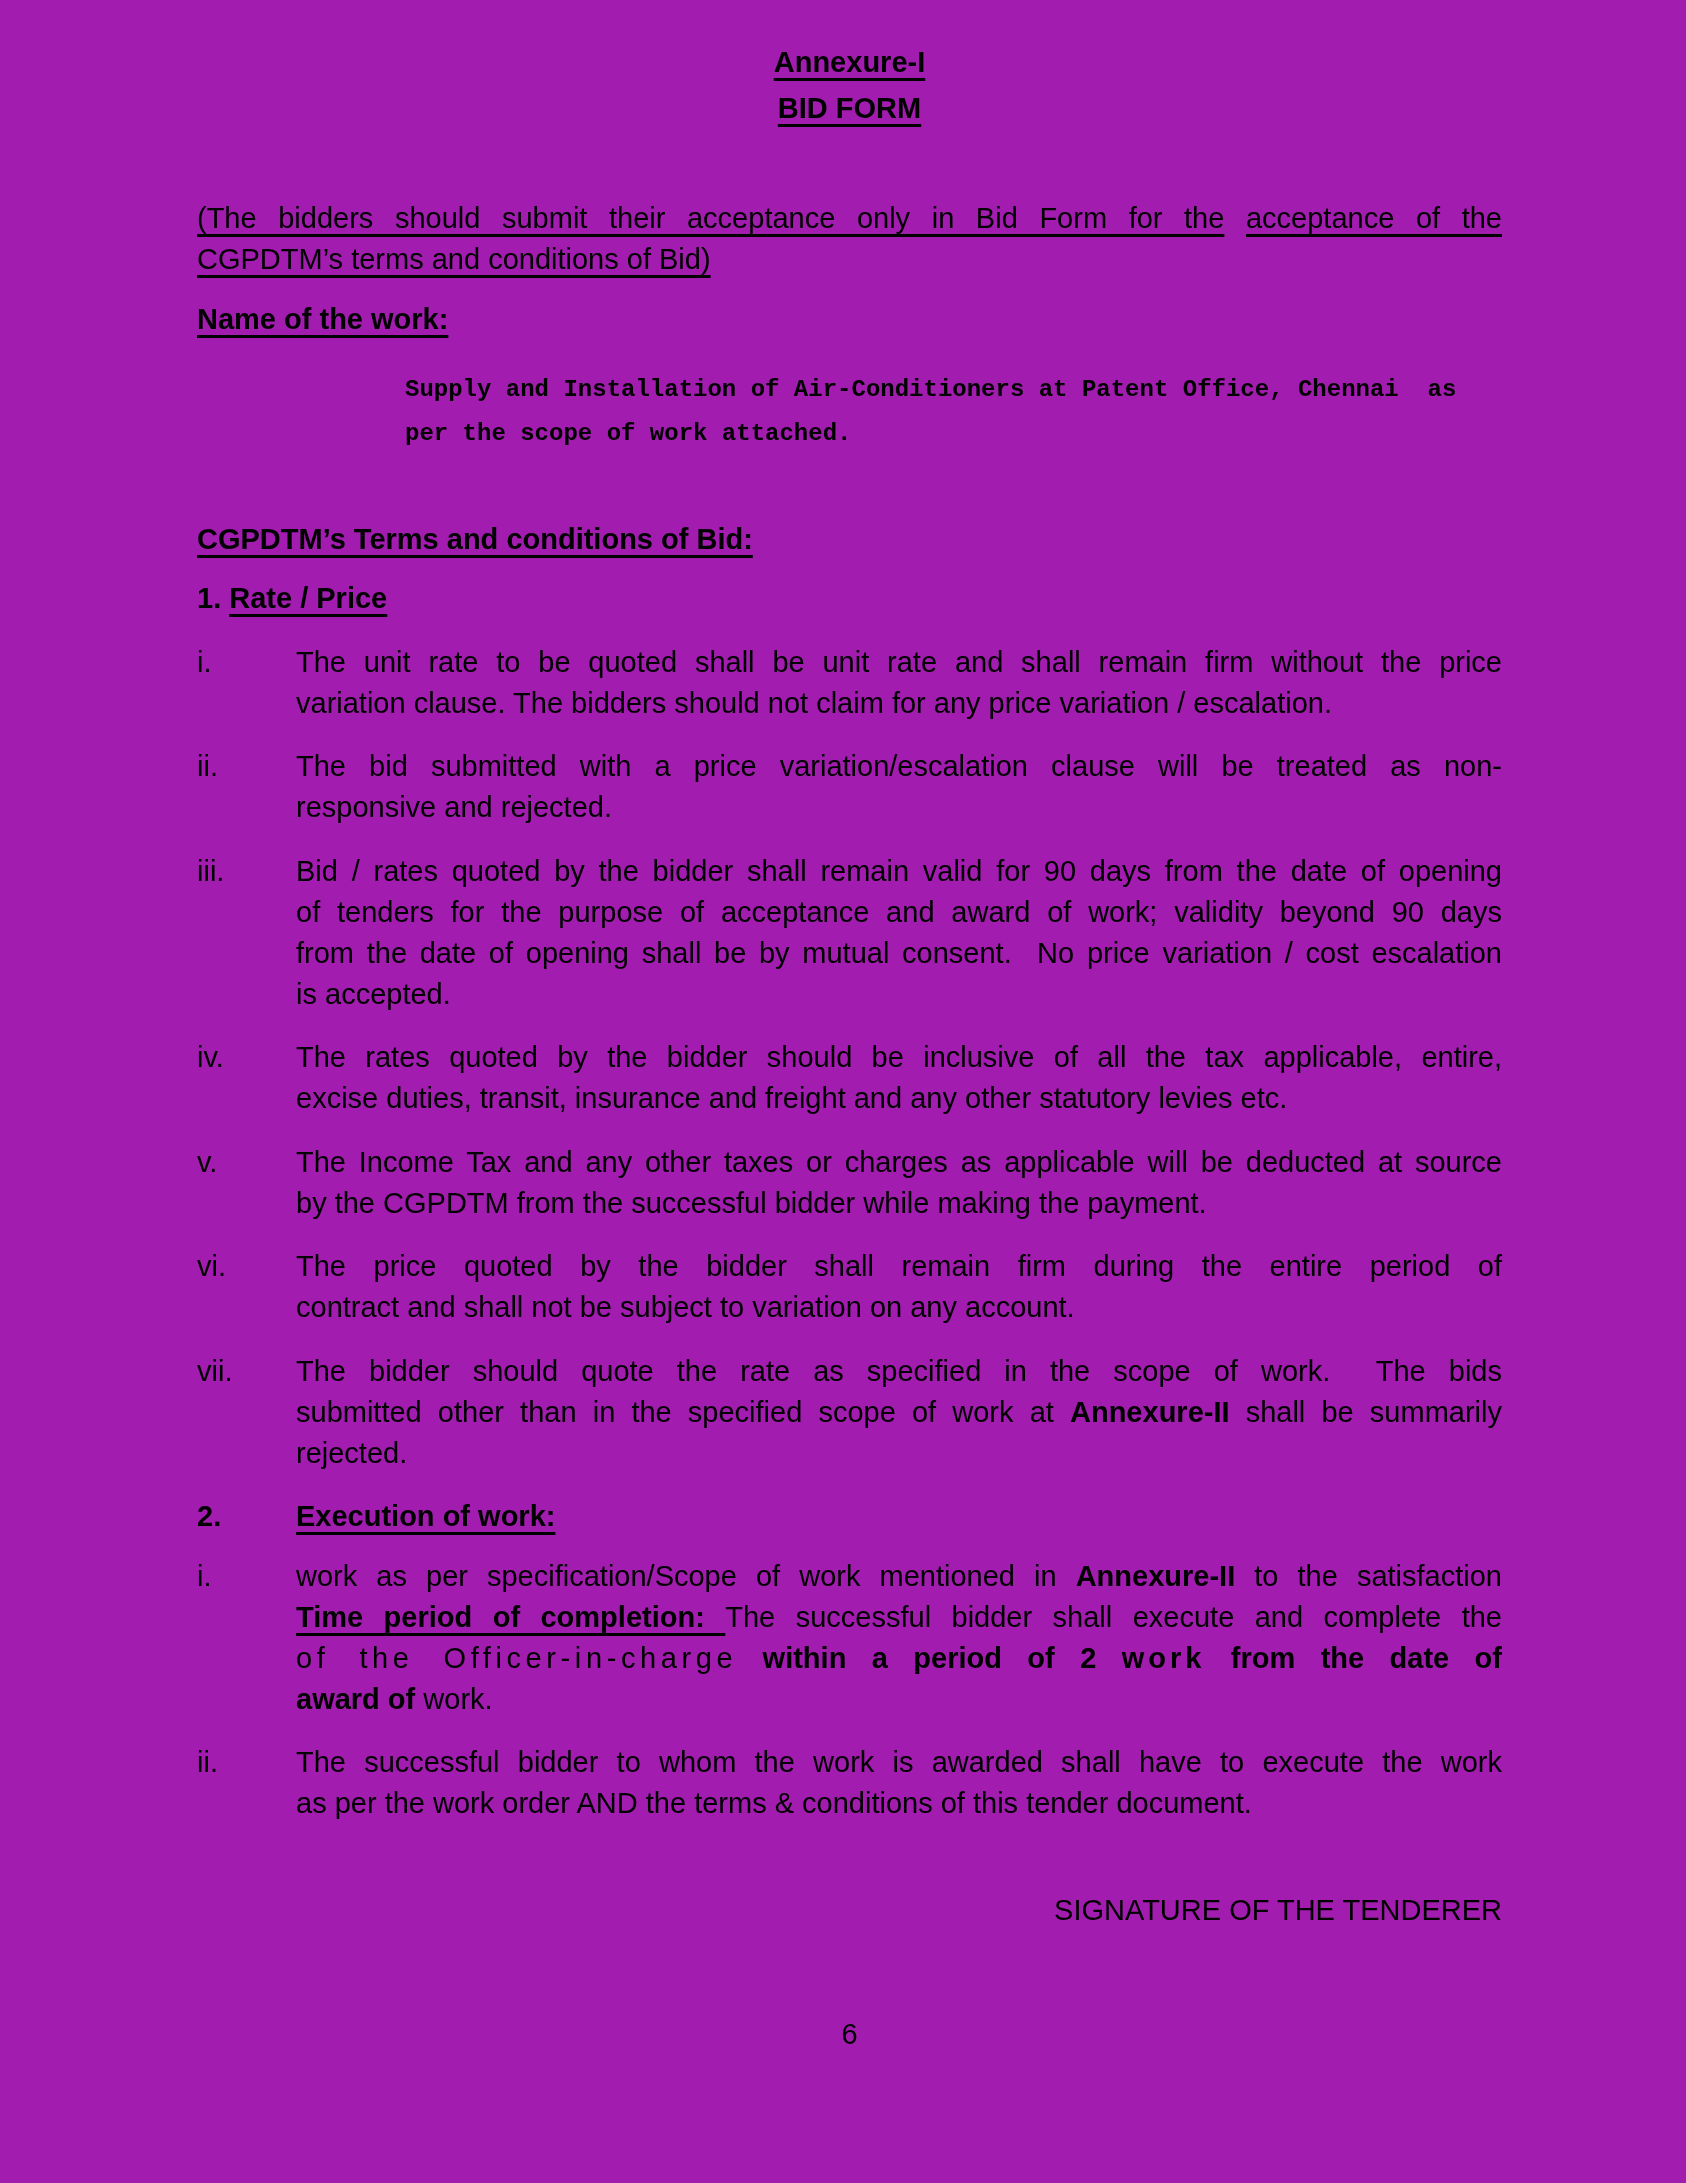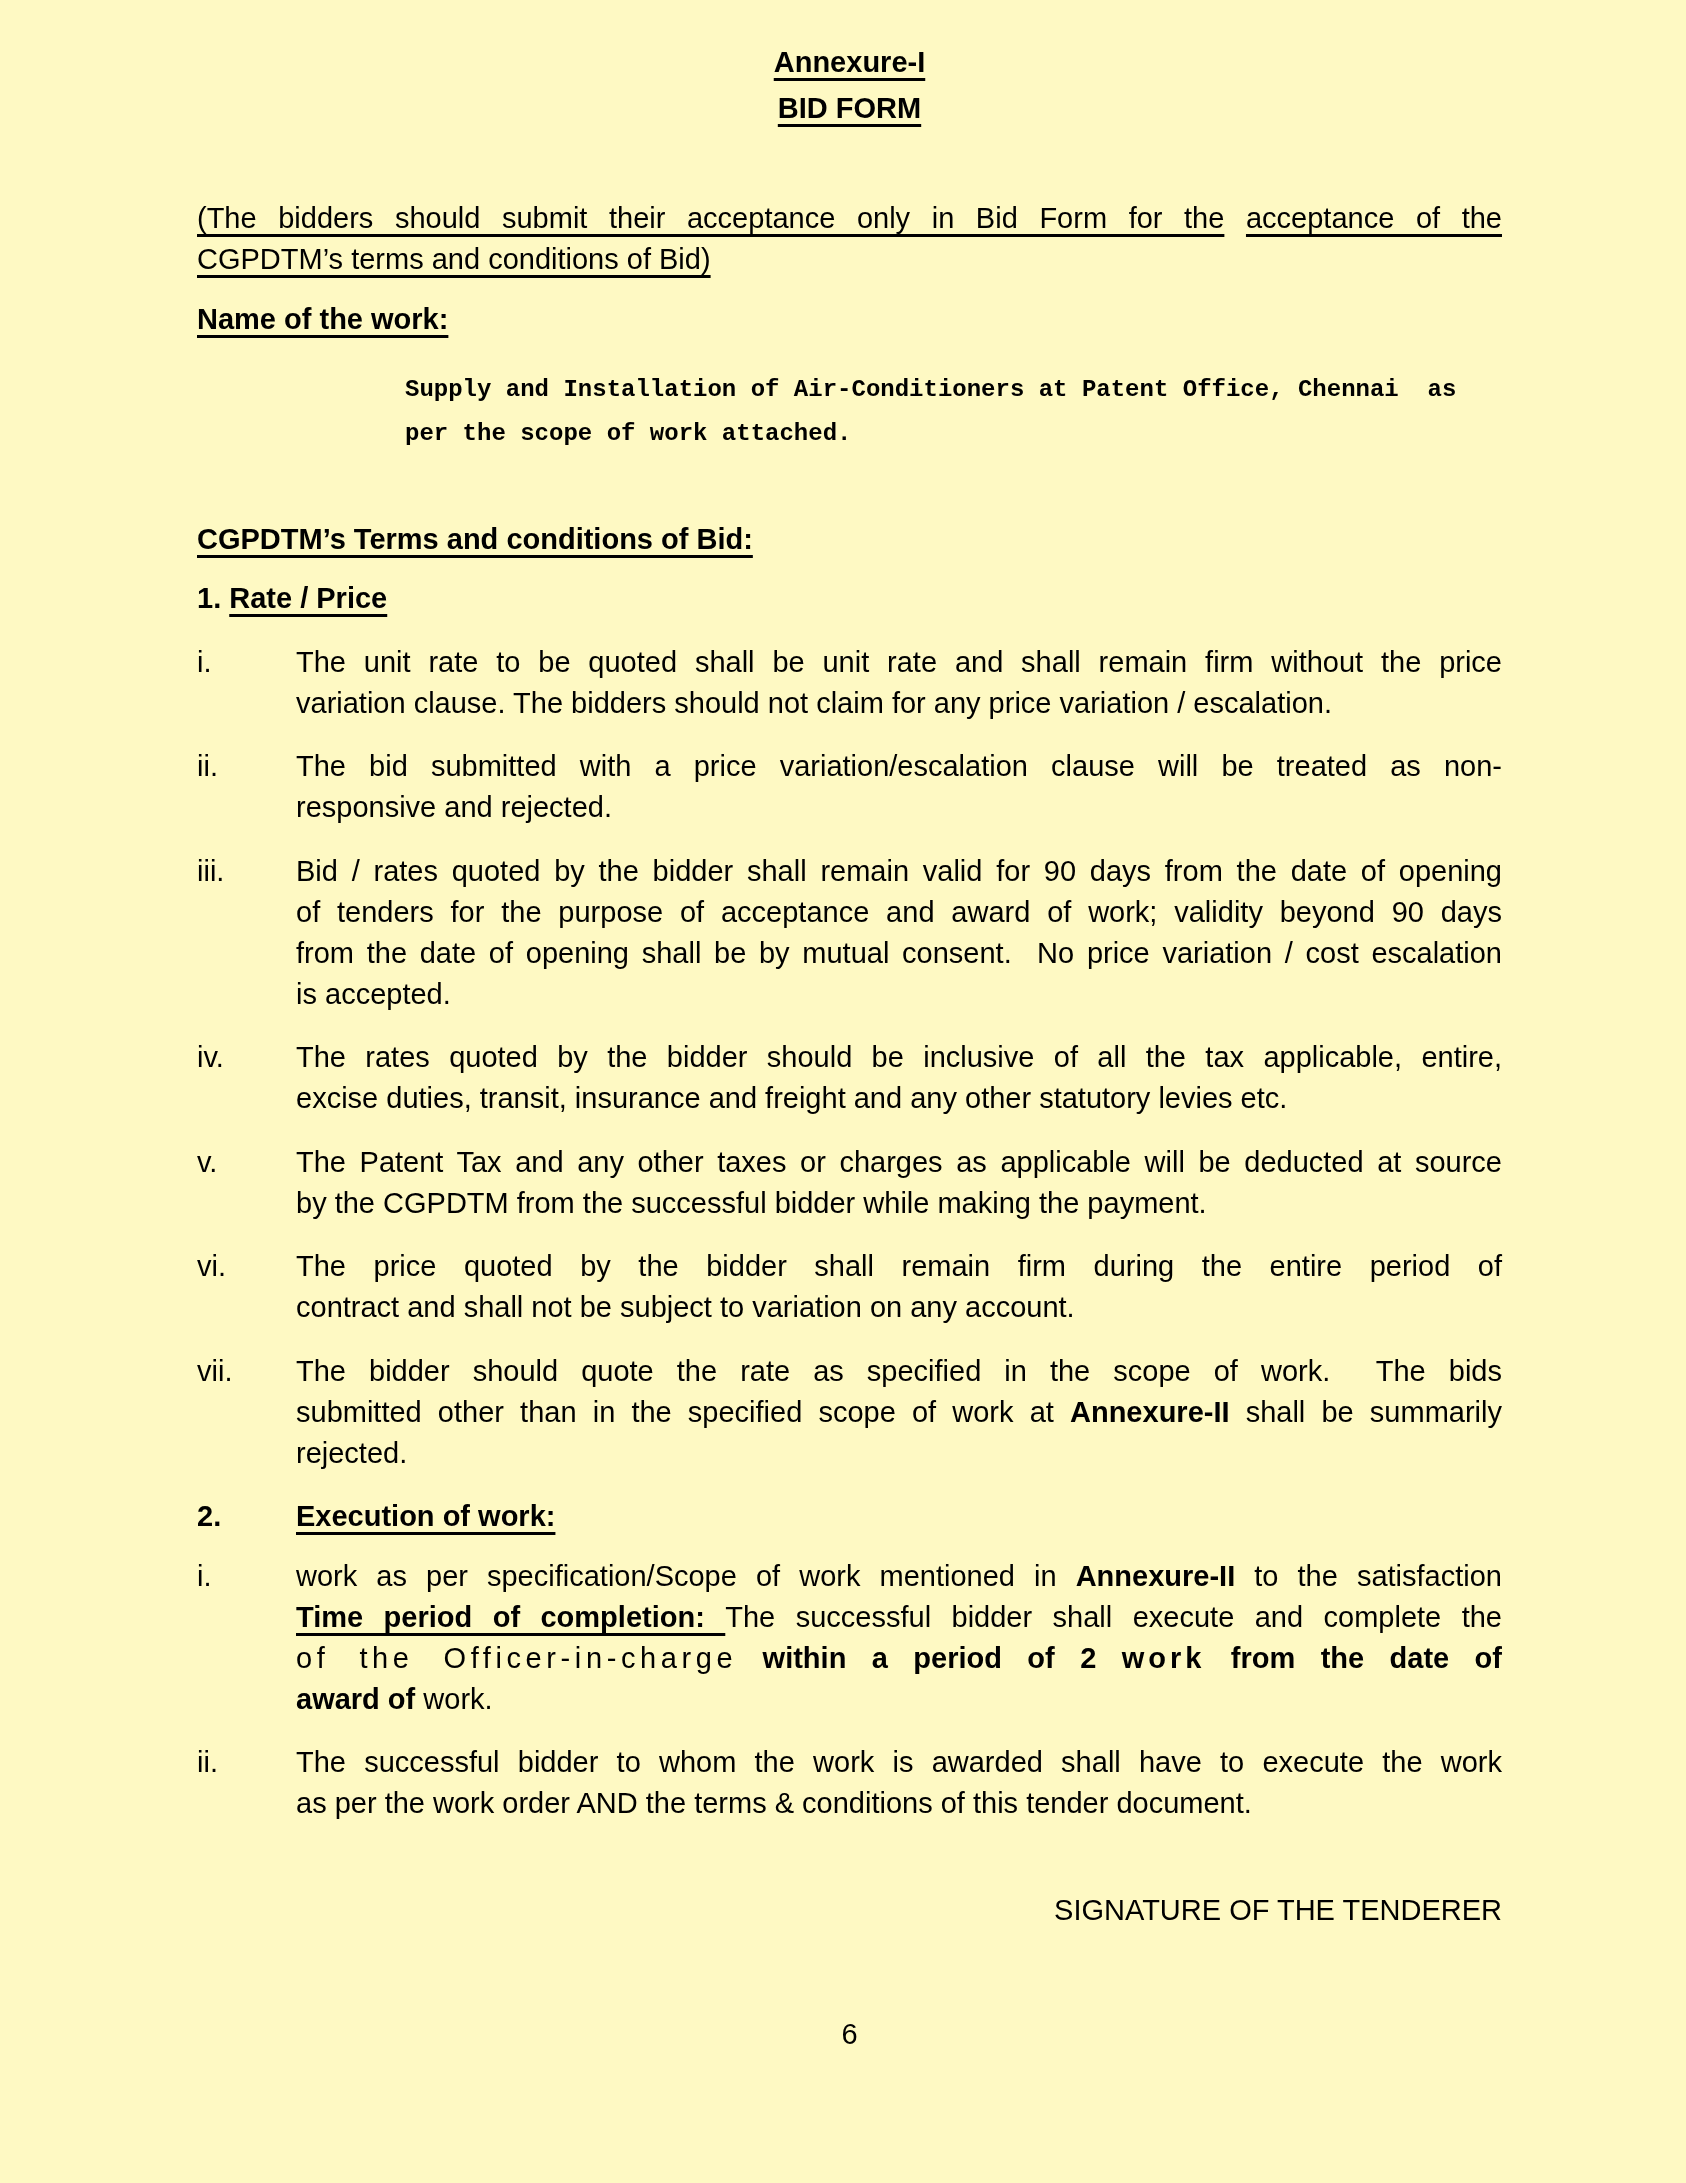--- a/index.html
+++ b/index.html
@@ -2,21 +2,21 @@
 <html style="font-size:10.6px"><head>
 <meta charset="utf-8">
 <style>
   html,body{margin:0;padding:0;background:#e8e8e8;}
   .page{
     position:relative;
     width:1687px;height:2183px;
     box-sizing:border-box;
     margin:0 auto;
     padding:42px 185px 0 197px;
-    background:#fef9c3;
+    background:#a21caf;
     color:#000000;
     font-family:"Liberation Sans",sans-serif;
     font-size:29px;
     line-height:41px;
     overflow:hidden;
   }
   .center{text-align:center;}
   .b{font-weight:bold;}
   .u{
     text-decoration:underline;
@@ -112,21 +112,21 @@
     <div class="marker">iv.</div>
     <div class="ibody">
       <div class="jline">The rates quoted by the bidder should be inclusive of all the tax applicable, entire,</div>
       <div>excise duties, transit, insurance and freight and any other statutory levies etc.</div>
     </div>
   </div>
 
   <div class="item">
     <div class="marker">v.</div>
     <div class="ibody">
-      <div class="jline">The Patent Tax and any other taxes or charges as applicable will be deducted at source</div>
+      <div class="jline">The Income Tax and any other taxes or charges as applicable will be deducted at source</div>
       <div>by the CGPDTM from the successful bidder while making the payment.</div>
     </div>
   </div>
 
   <div class="item">
     <div class="marker">vi.</div>
     <div class="ibody">
       <div class="jline">The price quoted by the bidder shall remain firm during the entire period of</div>
       <div>contract and shall not be subject to variation on any account.</div>
     </div>

